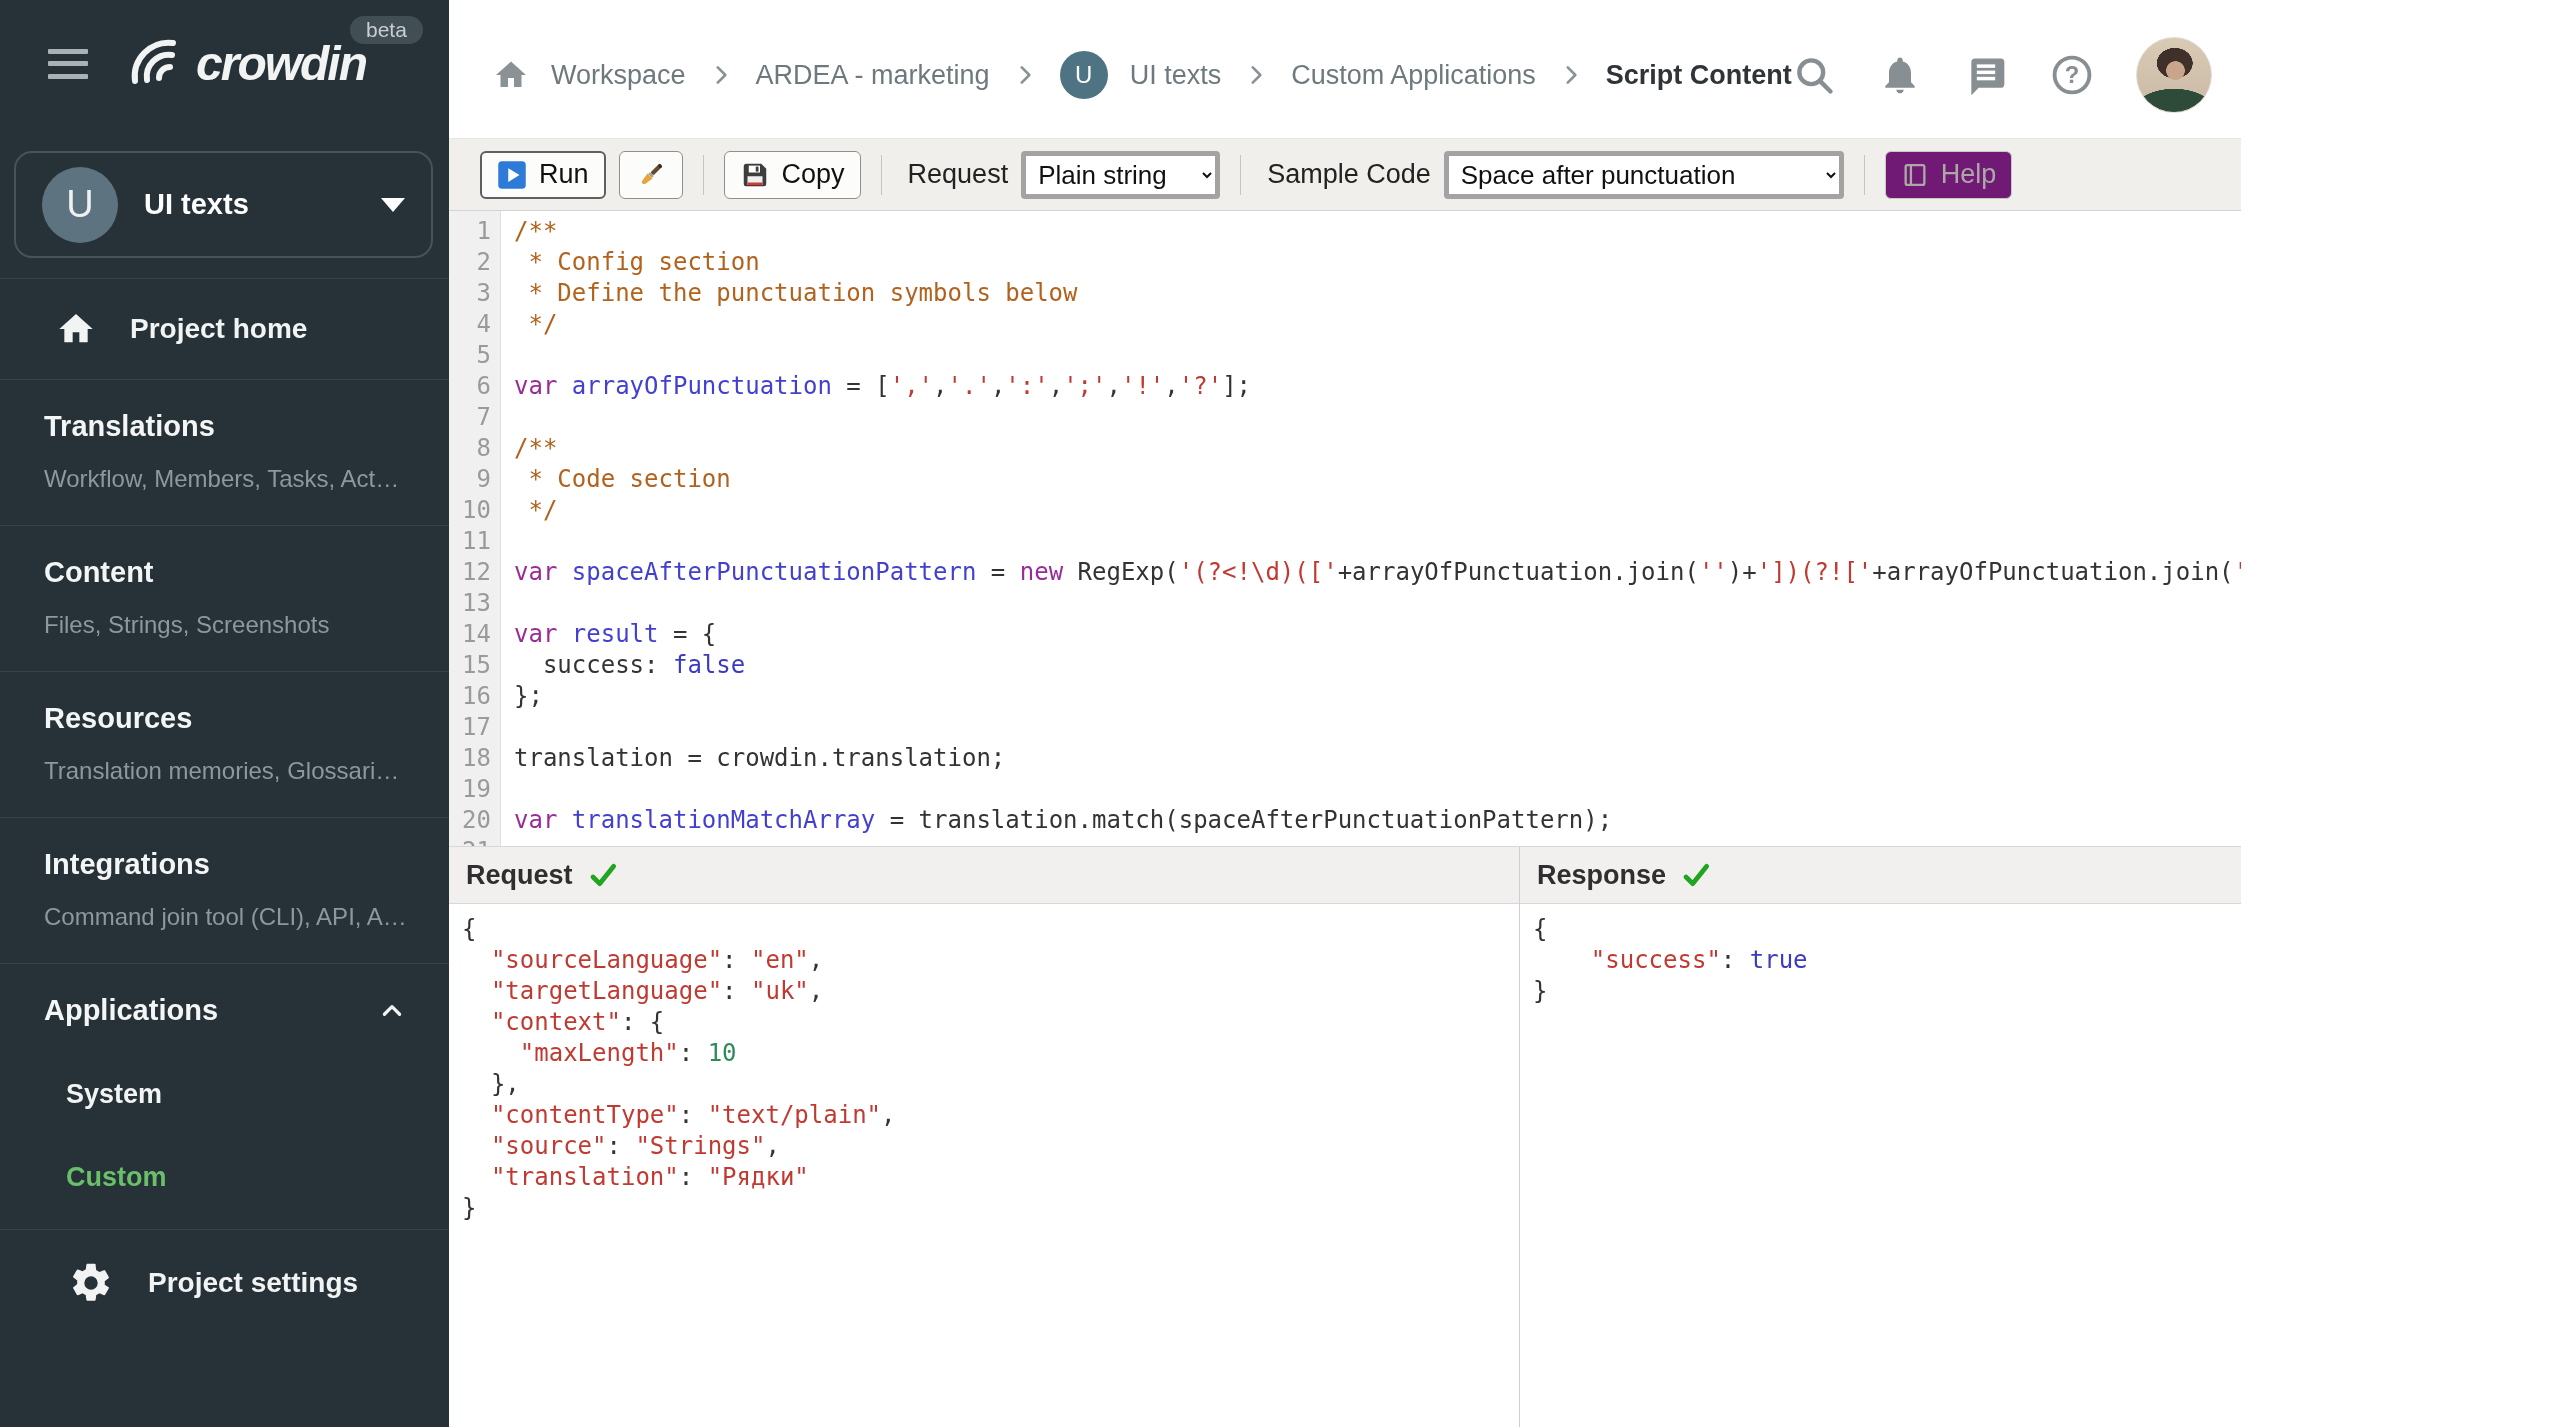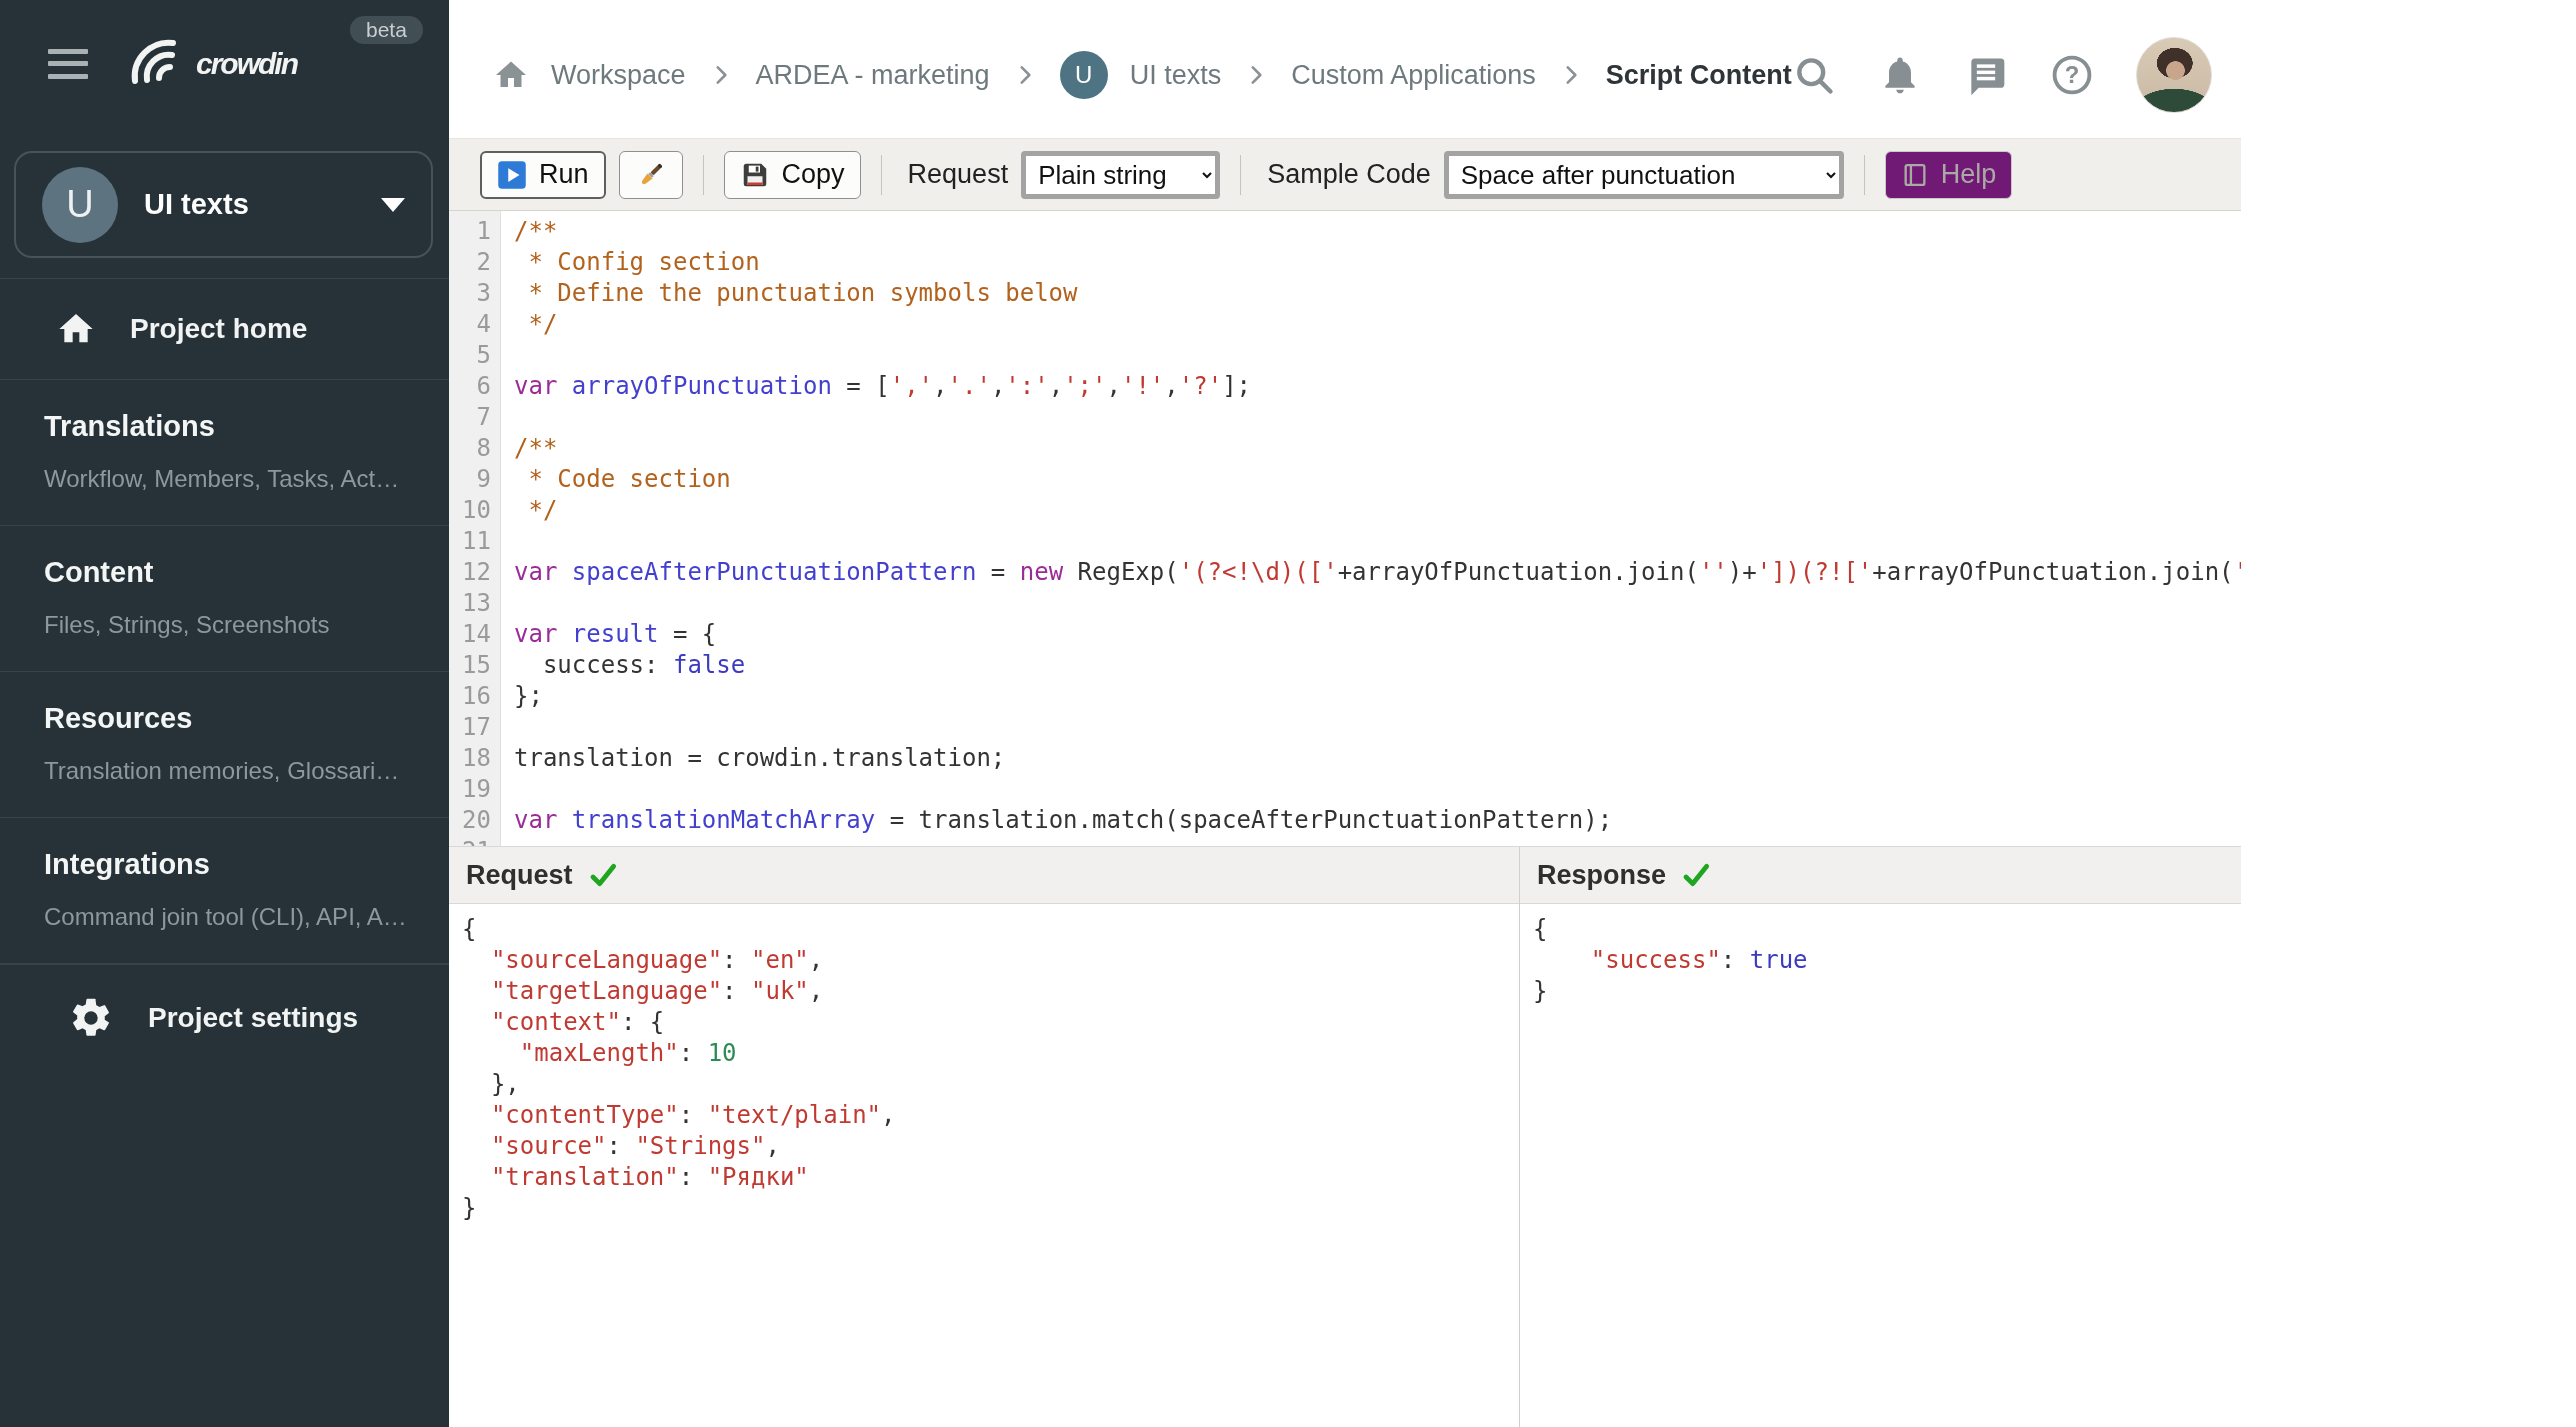--- a/index.html
+++ b/index.html
@@ -8,21 +8,21 @@
 
   
   .sidebar { position:absolute; left:0; top:0; width:449px; height:1428px;
              background:#263238; color:#fff; }
   .sb-top { height:127px; display:flex; align-items:center; padding-left:48px;
             gap:38px; position:relative; }
   .hamburger { width:40px; height:30px; display:flex; flex-direction:column;
                justify-content:space-between; cursor:pointer; }
   .hamburger span { display:block; height:5px; background:#a9b1b5; border-radius:1px; }
   .logo { display:flex; align-items:center; gap:10px; }
-  .logo-text { font-size:30px; font-weight:bold; font-style:italic; color:#f2f4f4;
+  .logo-text { font-size:48px; font-weight:bold; font-style:italic; color:#f2f4f4;
                letter-spacing:-2px; }
   .beta-badge { position:absolute; top:16px; left:350px; background:#414e54;
                 color:#c9ced1; font-size:21px; padding:2px 16px; border-radius:14px; }
 
   .proj-select { margin:24px 16px 20px 14px; height:107px; border:2px solid #46535a;
                  border-radius:18px; display:flex; align-items:center; padding:0 26px;
                  gap:26px; cursor:pointer; }
   .proj-avatar { width:76px; height:76px; border-radius:50%; background:#5d7480;
                  color:#eef1f2; font-size:38px; display:flex; align-items:center;
                  justify-content:center; }
@@ -177,20 +177,30 @@
 
   <div class="sb-div"></div>
 
   <div class="sb-section">
     <div class="sb-title">Integrations</div>
     <div class="sb-sub">Command join tool (CLI), API, A…</div>
   </div>
 
   <div class="sb-div"></div>
 
+  <div class="sb-apps">
+    <div class="sb-apps-head">
+      <span class="sb-title">Applications</span>
+      <svg class="chevron-up" viewBox="0 0 24 24" fill="none" stroke="#f2f4f4" stroke-width="3" stroke-linecap="round" stroke-linejoin="round">
+        <path d="M5 15l7-7 7 7"></path>
+      </svg>
+    </div>
+    <div class="sb-app-item">System</div>
+    <div class="sb-app-item active">Custom</div>
+  </div>
 
   <div class="sb-div"></div>
 
   <div class="sb-row" style="padding-left:68px;">
     <svg class="sb-icon" viewBox="0 0 24 24" fill="#f2f4f4" style="width:46px;height:46px;">
       <path d="M19.14,12.94a7.07,7.07 0 0,0 .06-.94 7.07,7.07 0 0,0-.06-.94l2.03-1.58a.5.5 0 0,0 .12-.64l-1.92-3.32a.5.5 0 0,0-.61-.22l-2.39.96a7.2,7.2 0 0,0-1.62-.94l-.36-2.54A.5.5 0 0,0 13.9,2h-3.8a.5.5 0 0,0-.5.42l-.36,2.54a7.2,7.2 0 0,0-1.62.94l-2.39-.96a.5.5 0 0,0-.61.22L2.7,8.48a.5.5 0 0,0 .12.64l2.03,1.58a7.07,7.07 0 0,0 0,1.88L2.82,14.16a.5.5 0 0,0-.12.64l1.92,3.32c.13.23.4.32.61.22l2.39-.96c.5.38 1.04.7 1.62.94l.36,2.54a.5.5 0 0,0 .5.42h3.8a.5.5 0 0,0 .5-.42l.36-2.54a7.2,7.2 0 0,0 1.62-.94l2.39.96c.22.1.48,0 .61-.22l1.92-3.32a.5.5 0 0,0-.12-.64ZM12,15.5A3.5,3.5 0 1,1 15.5,12 3.5,3.5 0 0,1 12,15.5Z"></path>
     </svg>
     <span class="label">Project settings</span>
   </div>
 </div>

